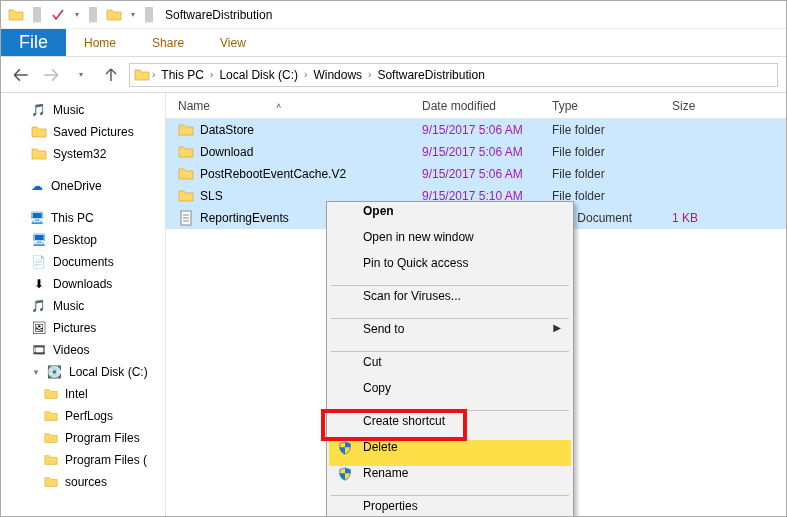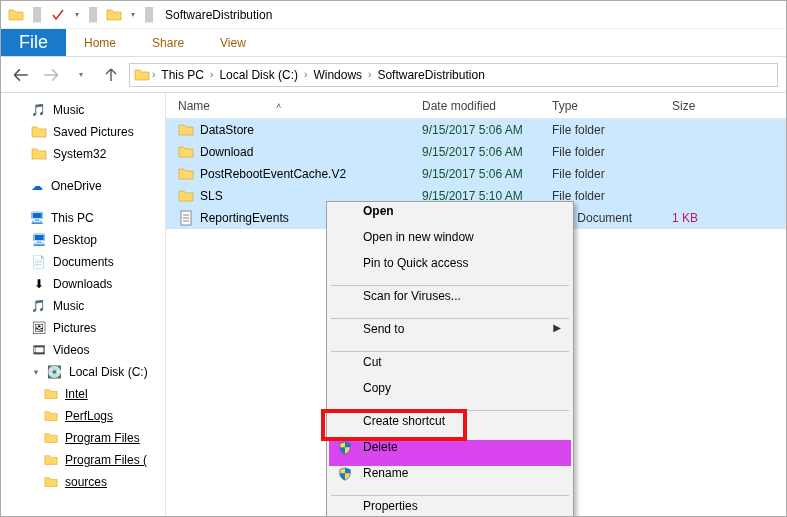--- a/index.html
+++ b/index.html
@@ -21,40 +21,40 @@
 .breadcrumbs { flex: 1; height: 24px; border: 1px solid #ccc; display: flex; align-items: center; padding: 0 4px; gap: 2px; background: #fff; }
 .bc-item { display: flex; align-items: center; gap: 4px; padding: 0 4px; }
 .bc-chevron { color: #666; font-size: 10px; }
 
 .content { display: flex; height: calc(517px - 28px - 28px - 36px); }
 
 .sidebar { width: 165px; border-right: 1px solid #e5e5e5; padding: 6px 0; overflow: hidden; }
 .tree-item { display: flex; align-items: center; height: 22px; padding-left: 18px; gap: 6px; cursor: default; }
 .tree-item.lvl1 { padding-left: 12px; }
 .tree-item.lvl2 { padding-left: 30px; }
-.tree-item.lvl3 { padding-left: 42px; text-decoration: underline; }
+.tree-item.lvl3 { padding-left: 42px; }
 .expander { width: 10px; color: #777; font-size: 9px; display: inline-block; text-align: center; }
 .tree-sep { height: 10px; }
 
 .filelist { flex: 1; position: relative; }
 .fl-header { display: flex; height: 26px; align-items: center; border-bottom: 1px solid #e5e5e5; color: #444; padding-left: 8px; }
 .fl-col-name { width: 248px; padding-left: 4px; display:flex; align-items:center; gap:6px;}
 .fl-col-date { width: 130px; }
 .fl-col-type { width: 120px; }
 .fl-col-size { width: 60px; }
 .fl-row { display: flex; height: 22px; align-items: center; padding-left: 8px; }
 .fl-row.selected { background: #cce8ff; }
 .cell-name { width: 248px; display: flex; align-items: center; gap: 6px; padding-left: 4px; }
-.cell-date { width: 130px; color: #14532d; }
+.cell-date { width: 130px; color: #a21caf; }
 .cell-type { width: 120px; color: #333; }
 .cell-size { width: 60px; text-align: left; color: #be185d; padding-right: 4px; }
 
 .ctx-menu { position: absolute; left: 325px; top: 200px; width: 248px; background: #f2f2f2; border: 1px solid #a0a0a0; box-shadow: 3px 3px 4px rgba(0,0,0,0.25); padding: 2px; }
 .ctx-item { height: 26px; display: flex; padding: 0 28px 0 34px; position: relative; cursor: default; }
-.ctx-item.hover { background: #d946ef; }
+.ctx-item.hover { background: #fde047; }
 .ctx-sep { height: 1px; background: #c5c5c5; margin: 3px 2px; }
 .ctx-arrow { position: absolute; right: 10px; font-size: 10px; color: #333; }
 .ctx-shield { position: absolute; left: 8px; width: 16px; height: 16px; display:flex; align-items:center; justify-content:center;}
 .red-box { position: absolute; border: 4px solid #e11; pointer-events: none; }
 
 .ico { width: 16px; height: 16px; display: inline-flex; align-items: center; justify-content: center; flex-shrink: 0; }
 .folder-svg { fill: #ffd868; stroke: #d4a017; stroke-width: 0.6; }
 .sort-caret { font-size: 9px; color: #555; margin-left: 60px; }
 </style>
 </head>

